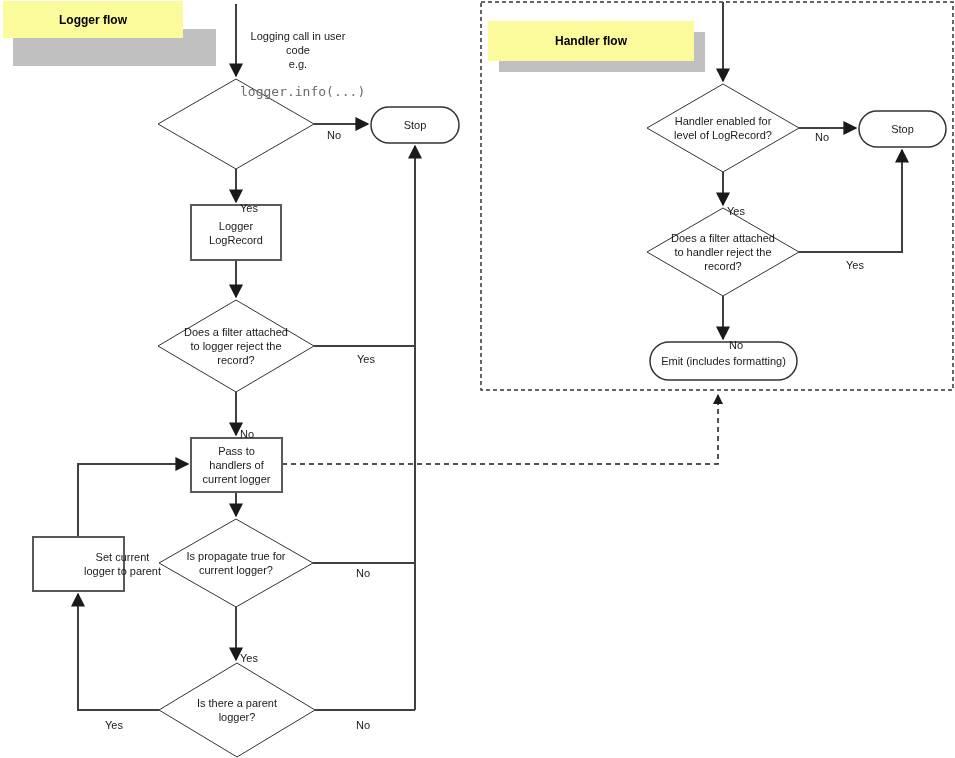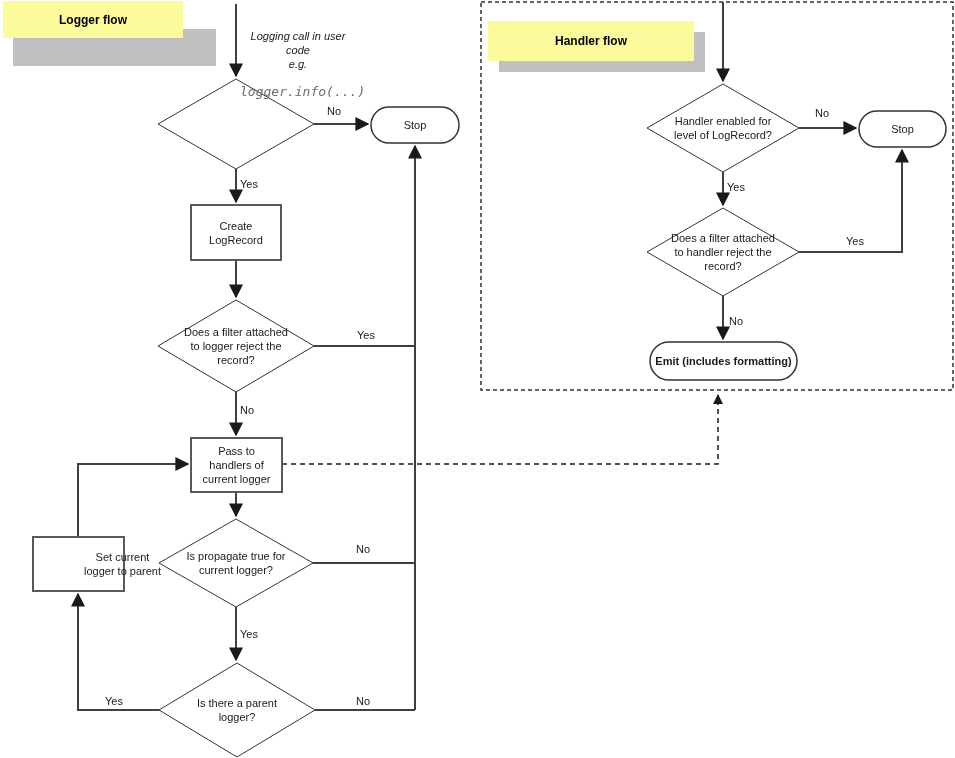--- a/index.html
+++ b/index.html
@@ -19,25 +19,25 @@
     position:absolute;background:#fbfb9b;
     display:flex;align-items:center;justify-content:center;
     font-weight:bold;font-size:12px;color:#000000;
   }
   .node-text{
     position:absolute;display:flex;align-items:center;justify-content:center;
     text-align:center;white-space:pre-line;
     font-size:11px;line-height:14px;color:#1a1a1a;
   }
   .edge-label{
-    position:absolute;font-size:11px;color:#1a1a1a;white-space:nowrap;
+    position:absolute;font-size:11px;color:#1a1a1a;white-space:nowrap;margin-top:24px;
   }
   .note-block{
     position:absolute;text-align:center;font-size:11px;line-height:14px;
-    white-space:pre-line;color:#1a1a1a;font-style:italic;
+    white-space:pre-line;color:#1a1a1a;
   }
   .note-code{
     font-family:"DejaVu Sans Mono", monospace;
     font-size:13px;color:#6b6b6b;white-space:pre;
   }
 </style>
 </head>
 <body>
 
 <div class="canvas">
@@ -99,42 +99,42 @@
   <div class="flow-label" style="left:488px;top:21px;width:206px;height:40px;">Handler flow</div>
 
   <div class="note-block" style="left:240px;top:15px;width:116px;">
     <div>Logging call in user
 code
 e.g.</div>
     <div class="note-code">logger.info(...)</div>
   </div>
 
   <div class="node-text" style="left:371px;top:107px;width:88px;height:36px;">Stop</div>
-  <div class="node-text" style="left:191px;top:205px;width:90px;height:55px;">Create
+  <div class="node-text" style="left:191px;top:205px;width:90px;height:55px;">Logger
 LogRecord</div>
   <div class="node-text" style="left:161px;top:318px;width:150px;height:56px;">Does a filter attached
 to logger reject the
 record?</div>
   <div class="node-text" style="left:191px;top:438px;width:91px;height:54px;">Pass to
 handlers of
 current logger</div>
   <div class="node-text" style="left:33px;top:537px;width:91px;height:54px;padding-left:44px;">Set current
 logger to parent</div>
   <div class="node-text" style="left:161px;top:535px;width:150px;height:56px;">Is propagate true for
 current logger?</div>
   <div class="node-text" style="left:162px;top:682px;width:150px;height:56px;">Is there a parent
 logger?</div>
 
   <div class="node-text" style="left:648px;top:100px;width:150px;height:56px;">Handler enabled for
 level of LogRecord?</div>
   <div class="node-text" style="left:859px;top:111px;width:87px;height:36px;">Stop</div>
   <div class="node-text" style="left:648px;top:224px;width:150px;height:56px;">Does a filter attached
 to handler reject the
 record?</div>
-  <div class="node-text" style="left:650px;top:342px;width:147px;height:38px;font-weight:bold;">Emit (includes formatting)</div>
+  <div class="node-text" style="left:650px;top:342px;width:147px;height:38px;">Emit (includes formatting)</div>
 
   <div class="edge-label" style="left:327px;top:105px;">No</div>
   <div class="edge-label" style="left:240px;top:178px;">Yes</div>
   <div class="edge-label" style="left:357px;top:329px;">Yes</div>
   <div class="edge-label" style="left:240px;top:404px;">No</div>
   <div class="edge-label" style="left:356px;top:543px;">No</div>
   <div class="edge-label" style="left:240px;top:628px;">Yes</div>
   <div class="edge-label" style="left:356px;top:695px;">No</div>
   <div class="edge-label" style="left:105px;top:695px;">Yes</div>
 

